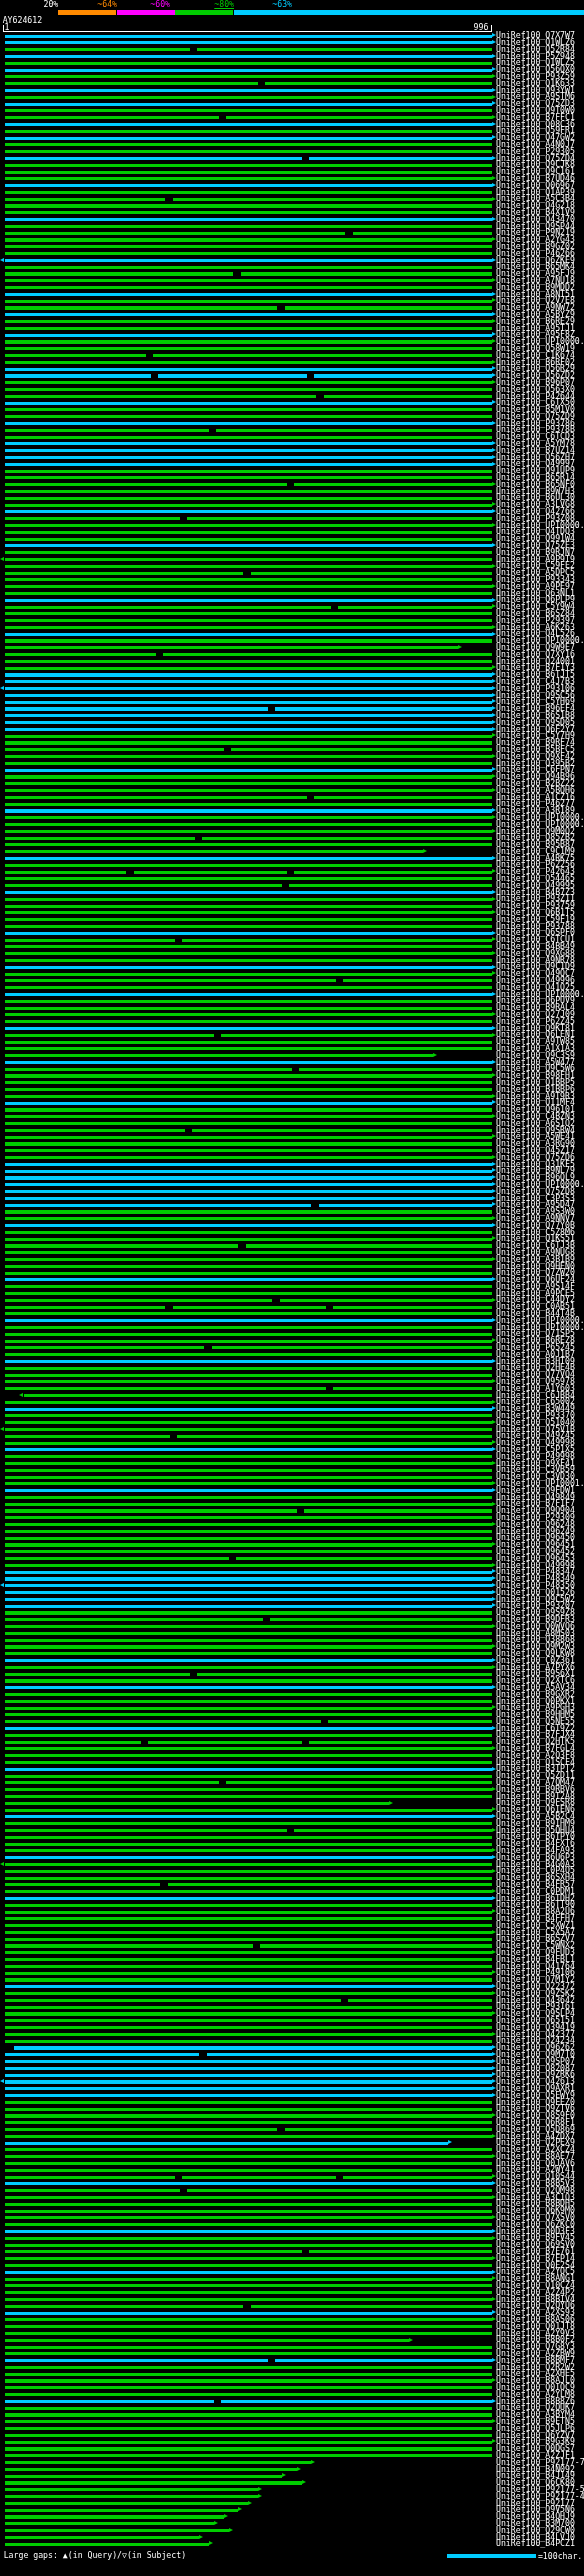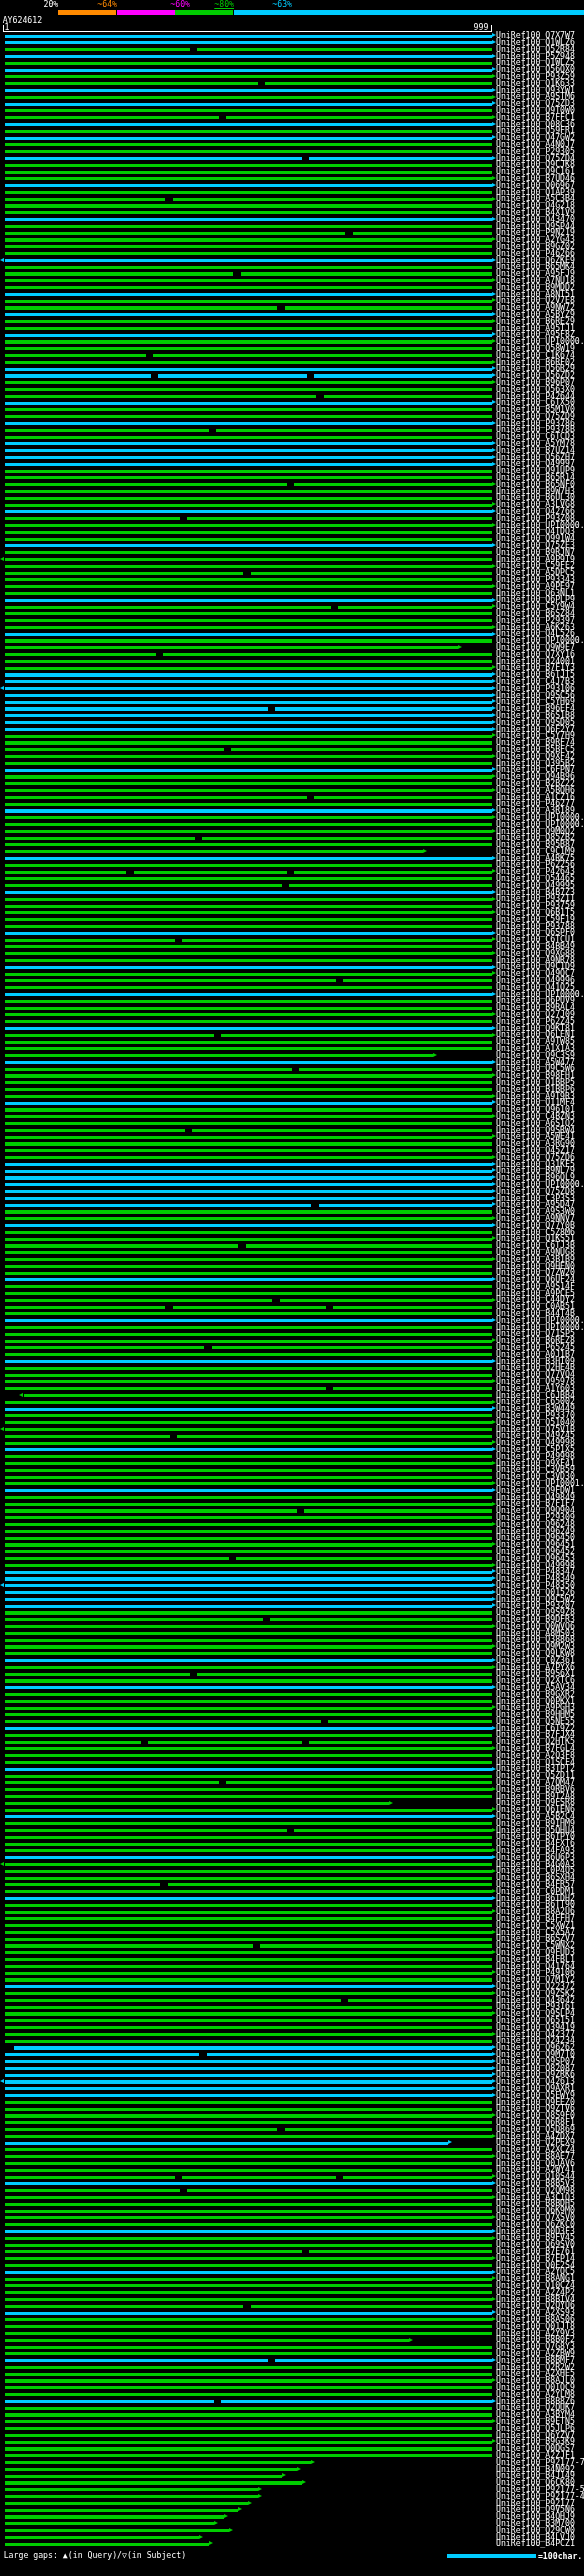--- a/index.html
+++ b/index.html
@@ -9,21 +9,21 @@
     font-family: "DejaVu Sans Mono", monospace;
   }
   #wrap { position: relative; width: 585px; height: 2576px; background:#000; }
 
   
   .scale-labels { position: relative; height: 9.1px; }
   .scale-label {
     position: absolute; top: 0; width: 40px; text-align: right;
     font-size: 8.2px; line-height: 9.1px; color:#fff;
   }
-  .sl0{left:18.3px} .sl1{left:77px} .sl2{left:150px} .sl3{left:194px} .sl4{left:252px}
+  .sl0{left:18.3px} .sl1{left:77px} .sl2{left:130px} .sl3{left:194px} .sl4{left:252px}
   .scale-strip { position: relative; height: 7.3px; }
   .scale-seg { position: absolute; top: 0.9px; height: 5.5px; }
 
   
   .title-row { height: 8.2px; padding-left: 2.7px; color:#fff; font-size: 8.2px; line-height: 8.2px; }
   .ruler { position: relative; height: 8.2px; width: 493px; }
   .ruler-line { position: absolute; left: 2.7px; width: 489px; bottom: 0.9px; height: 0.9px; background:#fff; }
   .tick { position: absolute; bottom: 0.9px; width: 0.9px; height: 6.4px; background:#fff; }
   .t-l { left: 2.7px; } .t-r { left: 491px; }
   .ruler-num { position: absolute; bottom: 1.8px; font-size: 8.2px; line-height: 7.3px; color:#fff; }
@@ -41,21 +41,21 @@
   .arr-r { border-left-width: 4.6px; border-left-style: solid; }
   .arr-l { border-right-width: 4.6px; border-right-style: solid; }
   .lab {
     position: absolute; left: 496px; top: -0.5px; color:#fff;
     font-size: 8.2px; line-height: 7.3px; white-space: nowrap;
   }
 
   
   .legend { position: relative; height: 13.7px; color:#fff; font-size: 8.2px; }
   .legend-gaps { position: absolute; left: 3.7px; top: 3.7px; line-height: 9.1px; }
-  .legend-right { position: absolute; right: 2.7px; top: 3.7px; display: flex; align-items: center; font-weight: bold; }
+  .legend-right { position: absolute; right: 2.7px; top: 3.7px; display: flex; align-items: center; }
   .legend-marker { display: inline-block; width: 89px; height: 3.7px; background:#00ccff; margin-right: 1.8px; }
 </style>
 </head>
 <body>
 
 <div id="wrap">
 
   <div class="scale-labels">
     <span class="scale-label sl0" style="color: rgb(255, 255, 255);">20%</span>
     <span class="scale-label sl1" style="color: rgb(255, 138, 0);">~64%</span>
@@ -69,21 +69,21 @@
       <div class="scale-seg" style="left: 58px; width: 58px; background: rgb(255, 138, 0);"></div>
       <div class="scale-seg" style="left: 117px; width: 58px; background: rgb(255, 0, 255);"></div>
       <div class="scale-seg" style="left: 175px; width: 58px; background: rgb(0, 204, 0);"></div>
       <div class="scale-seg" style="left: 234px; width: 351px; background: rgb(0, 204, 255);"></div>
     </div>
 
   <div class="title-row">AY624612</div>
 
   <div class="ruler">
     <span class="ruler-num rn-l">1</span>
-    <span class="ruler-num rn-r">999</span>
+    <span class="ruler-num rn-r">996</span>
     <div class="ruler-line"></div>
     <div class="tick t-l"></div>
     <div class="tick t-r"></div>
   </div>
 
   <div id="rows">
       <div class="row">
         <div class="bars">
           <span class="seg" style="left: 0%; width: 100%; background: rgb(0, 204, 255);"></span>
           <span class="arr arr-r" style="left: 100%; border-left-color: rgb(0, 204, 255);"></span>

